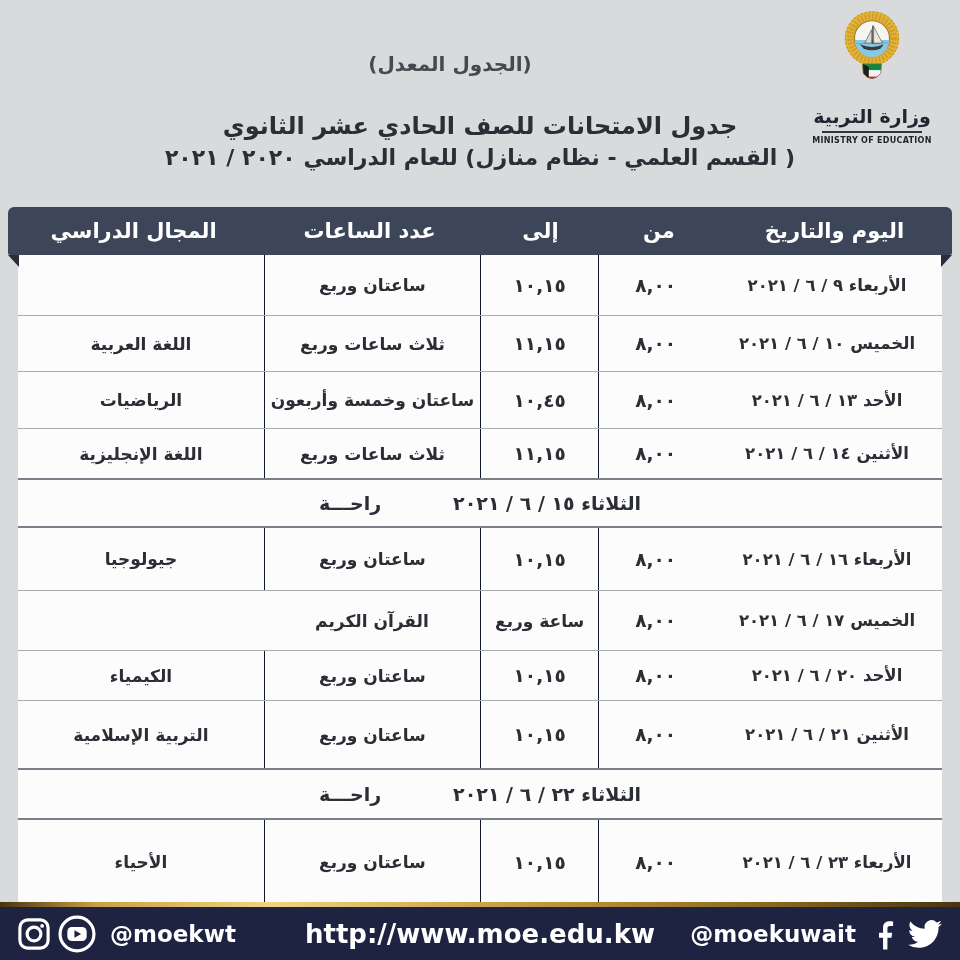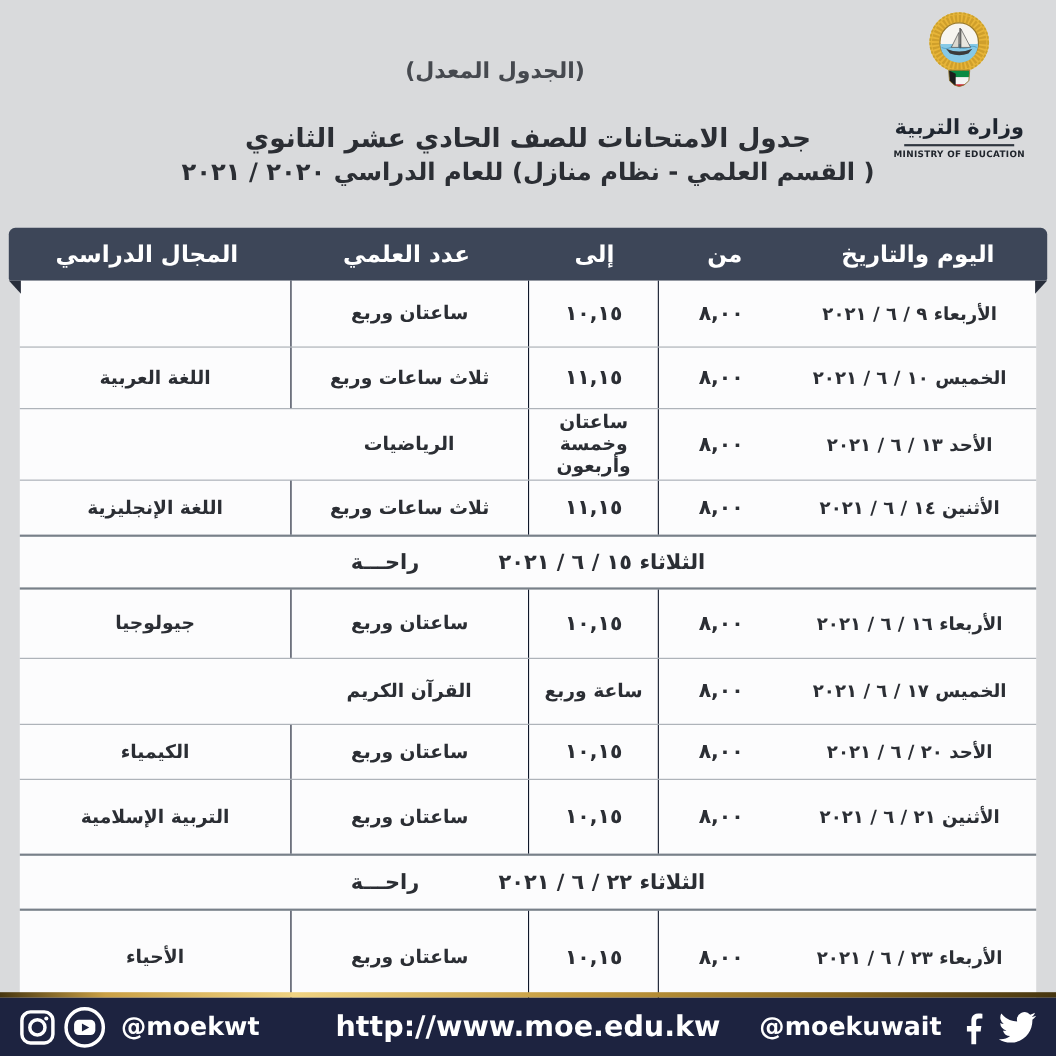--- a/index.html
+++ b/index.html
@@ -115,21 +115,21 @@
 
 <div class="title">
   <div class="l1">جدول الامتحانات للصف الحادي عشر الثانوي</div>
   <div class="l2">( القسم العلمي - نظام منازل) للعام الدراسي ٢٠٢٠ / ٢٠٢١</div>
 </div>
 
 <div class="ribbon">
   <div class="h">اليوم والتاريخ</div>
   <div class="h">من</div>
   <div class="h">إلى</div>
-  <div class="h">عدد العلمي</div>
+  <div class="h">عدد الساعات</div>
   <div class="h">المجال الدراسي</div>
 </div>
 <div class="fold l"></div>
 <div class="fold r"></div>
 
 <div class="tbody">
     <div class="t-row exam" style="min-height: 60px;">
       <div class="c c-date">الأربعاء ٩ / ٦ / ٢٠٢١</div>
       <div class="c c-from vline">٨,٠٠</div>
       <div class="c c-to vline">١٠,١٥</div>
@@ -138,20 +138,21 @@
     <div class="t-row exam" style="min-height: 56px;">
       <div class="c c-date">الخميس ١٠ / ٦ / ٢٠٢١</div>
       <div class="c c-from vline">٨,٠٠</div>
       <div class="c c-to vline">١١,١٥</div>
       <div class="c c-hours vline">ثلاث ساعات وربع</div>
       <div class="c c-subject">اللغة العربية</div>
     </div>
     <div class="t-row exam" style="min-height: 57px;">
       <div class="c c-date">الأحد ١٣ / ٦ / ٢٠٢١</div>
       <div class="c c-from vline">٨,٠٠</div>
+      <div class="c c-to vline">١٠,٤٥</div>
       <div class="c c-hours vline">ساعتان
 وخمسة وأربعون</div>
       <div class="c c-subject">الرياضيات</div>
     </div>
     <div class="t-row exam" style="min-height: 50px;">
       <div class="c c-date">الأثنين ١٤ / ٦ / ٢٠٢١</div>
       <div class="c c-from vline">٨,٠٠</div>
       <div class="c c-to vline">١١,١٥</div>
       <div class="c c-hours vline">ثلاث ساعات وربع</div>
       <div class="c c-subject">اللغة الإنجليزية</div>

